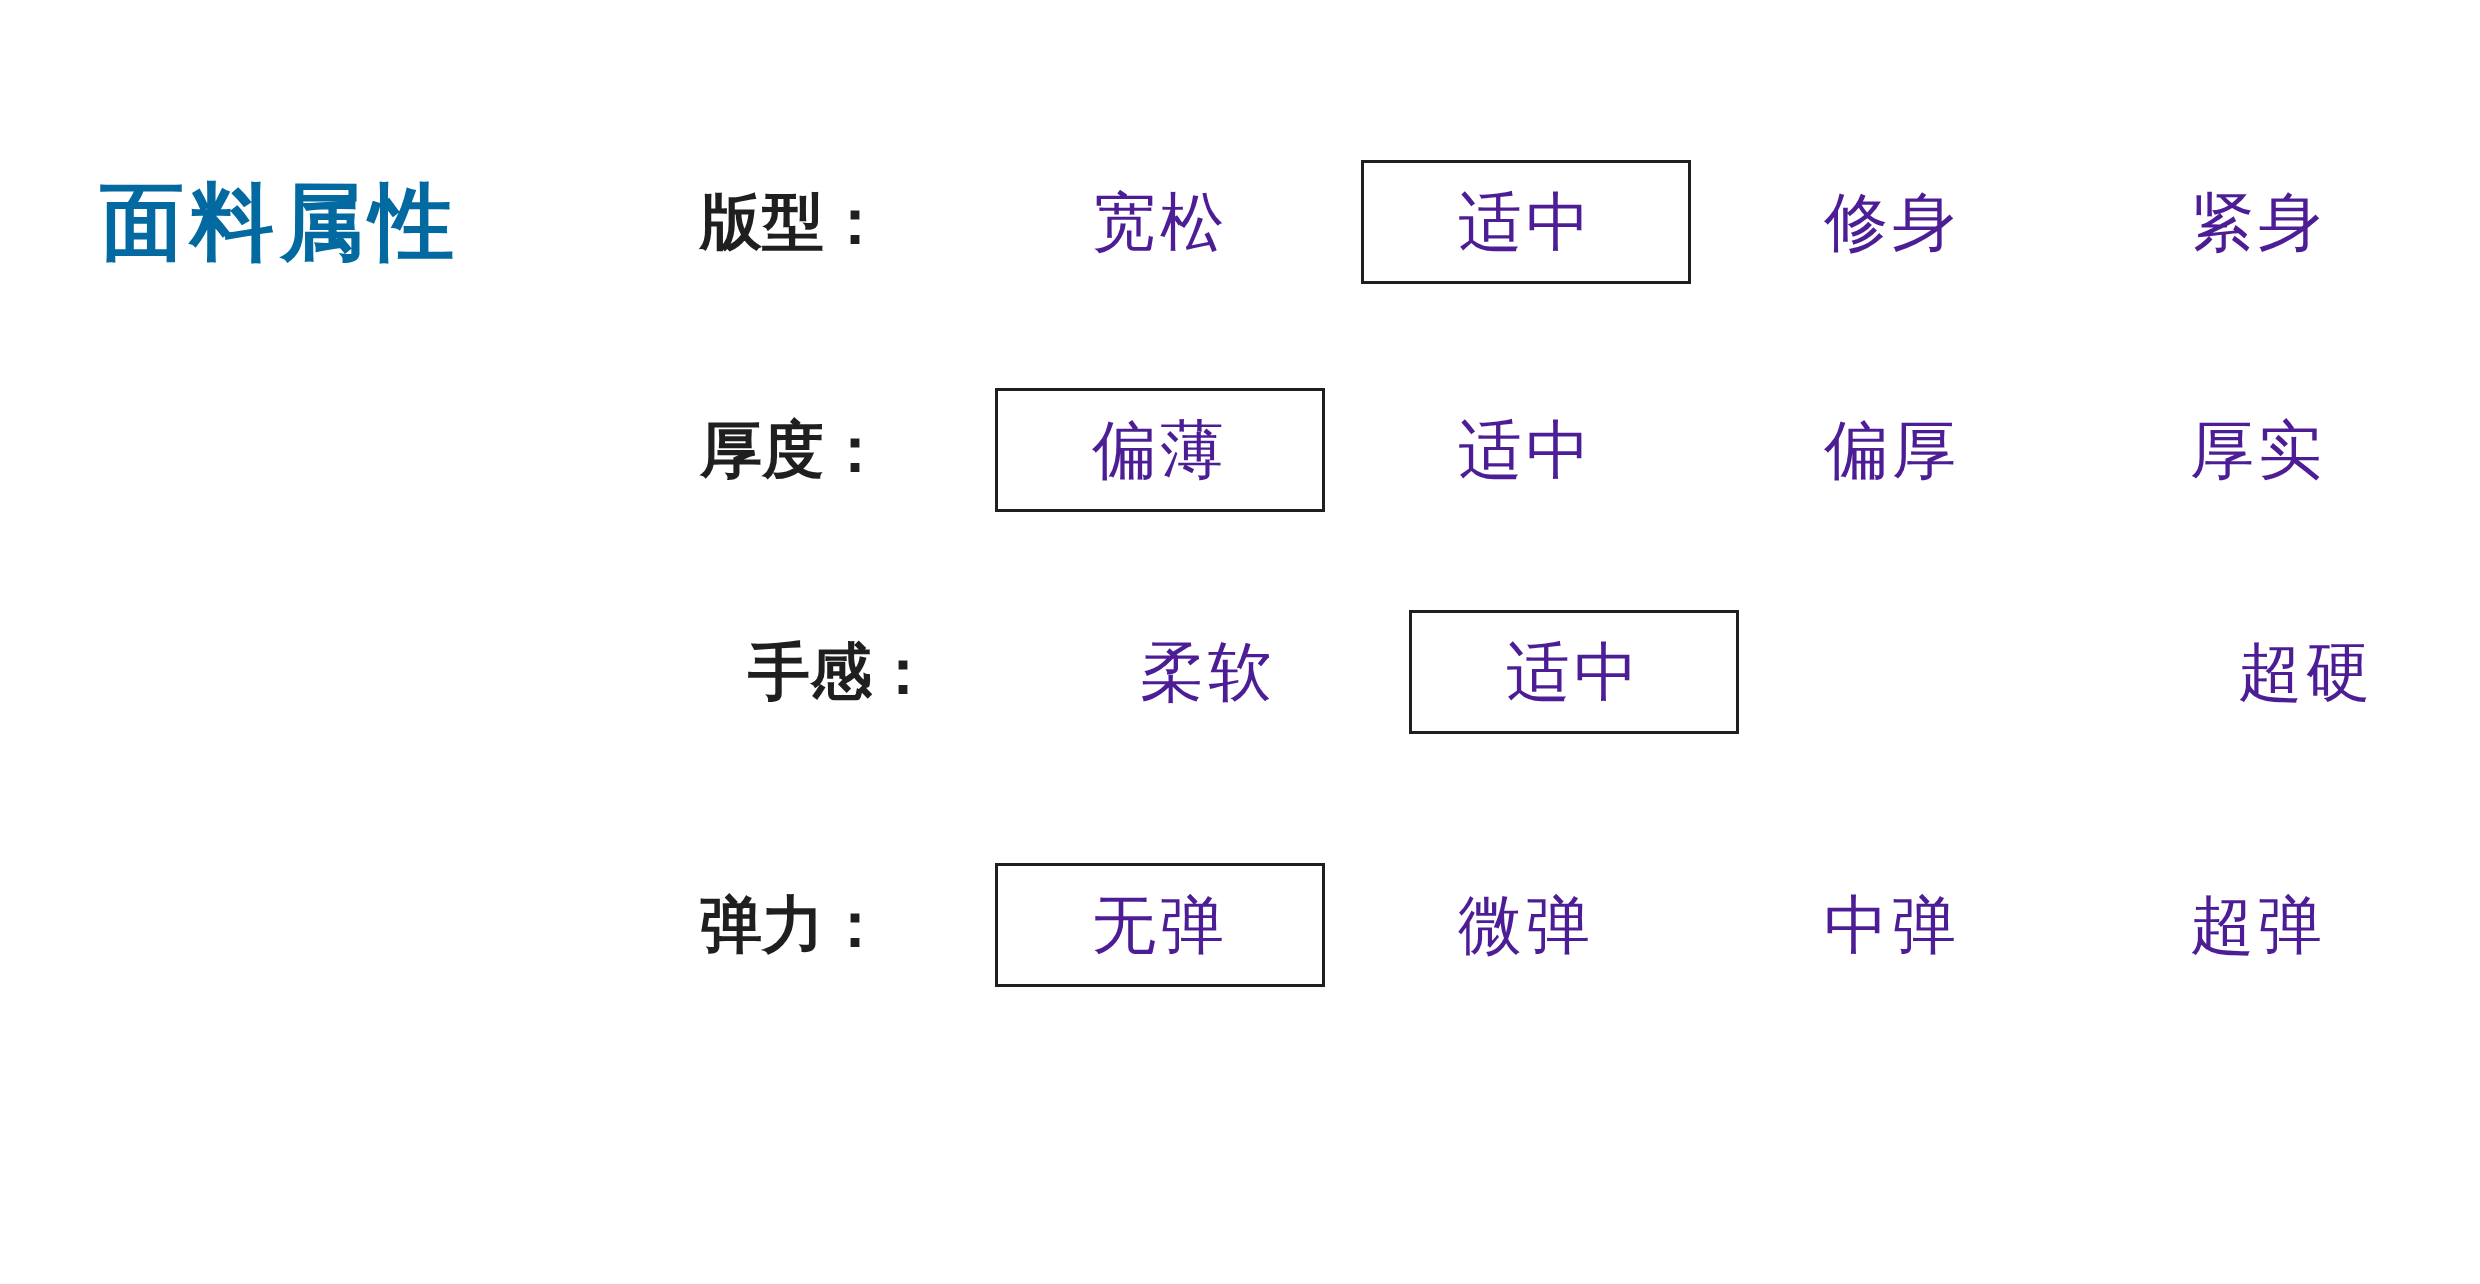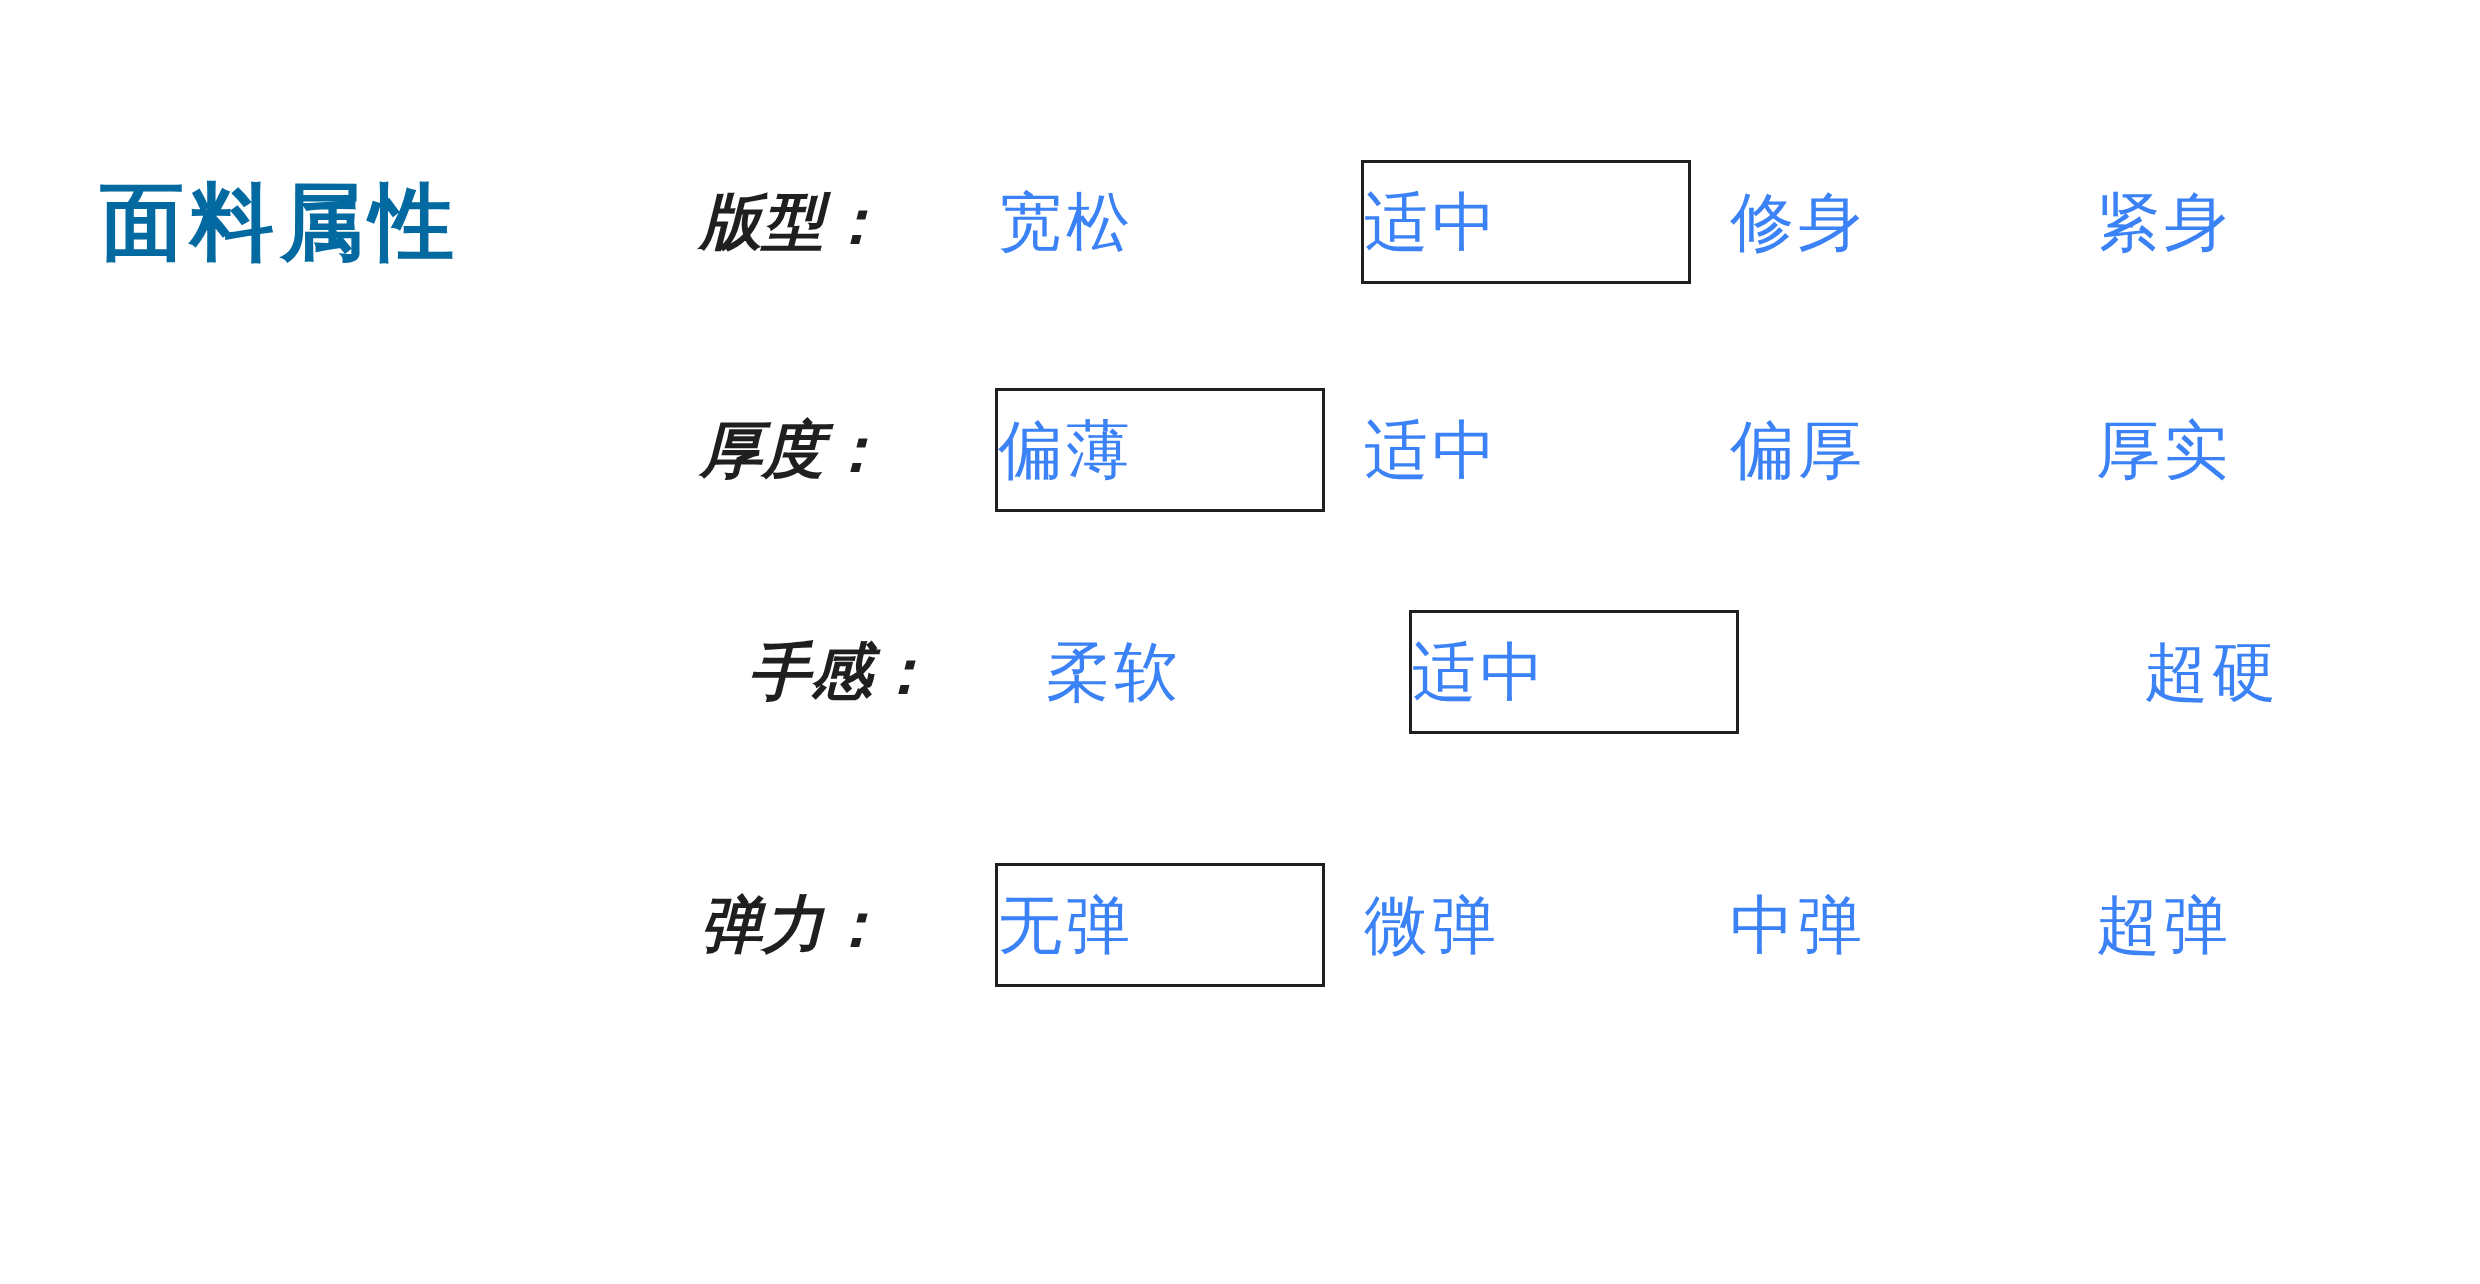--- a/index.html
+++ b/index.html
@@ -41,32 +41,31 @@
   .attr-label {
     position: absolute;
     left: 700px;
     width: 220px;
     height: 124px;
     line-height: 124px;
     font-size: 62px;
     font-weight: 600;
     color: #1f1f1f;
     white-space: nowrap;
-    font-style: italic;
   }
   .opt-cell {
     position: absolute;
     width: 330px;
     height: 124px;
     line-height: 118px;
-    text-align: left;
+    text-align: center;
     font-size: 64px;
     font-weight: 400;
     letter-spacing: 4px;
-    color: #3b82f6;
+    color: #4c1d95;
     border: 3px solid transparent;
     box-sizing: border-box;
     white-space: nowrap;
   }
   .opt-cell.selected {
     border-color: #1f1f1f;
   }
   .c0 { left: 995px; }
   .c1 { left: 1361px; }
   .c2 { left: 1727px; }

